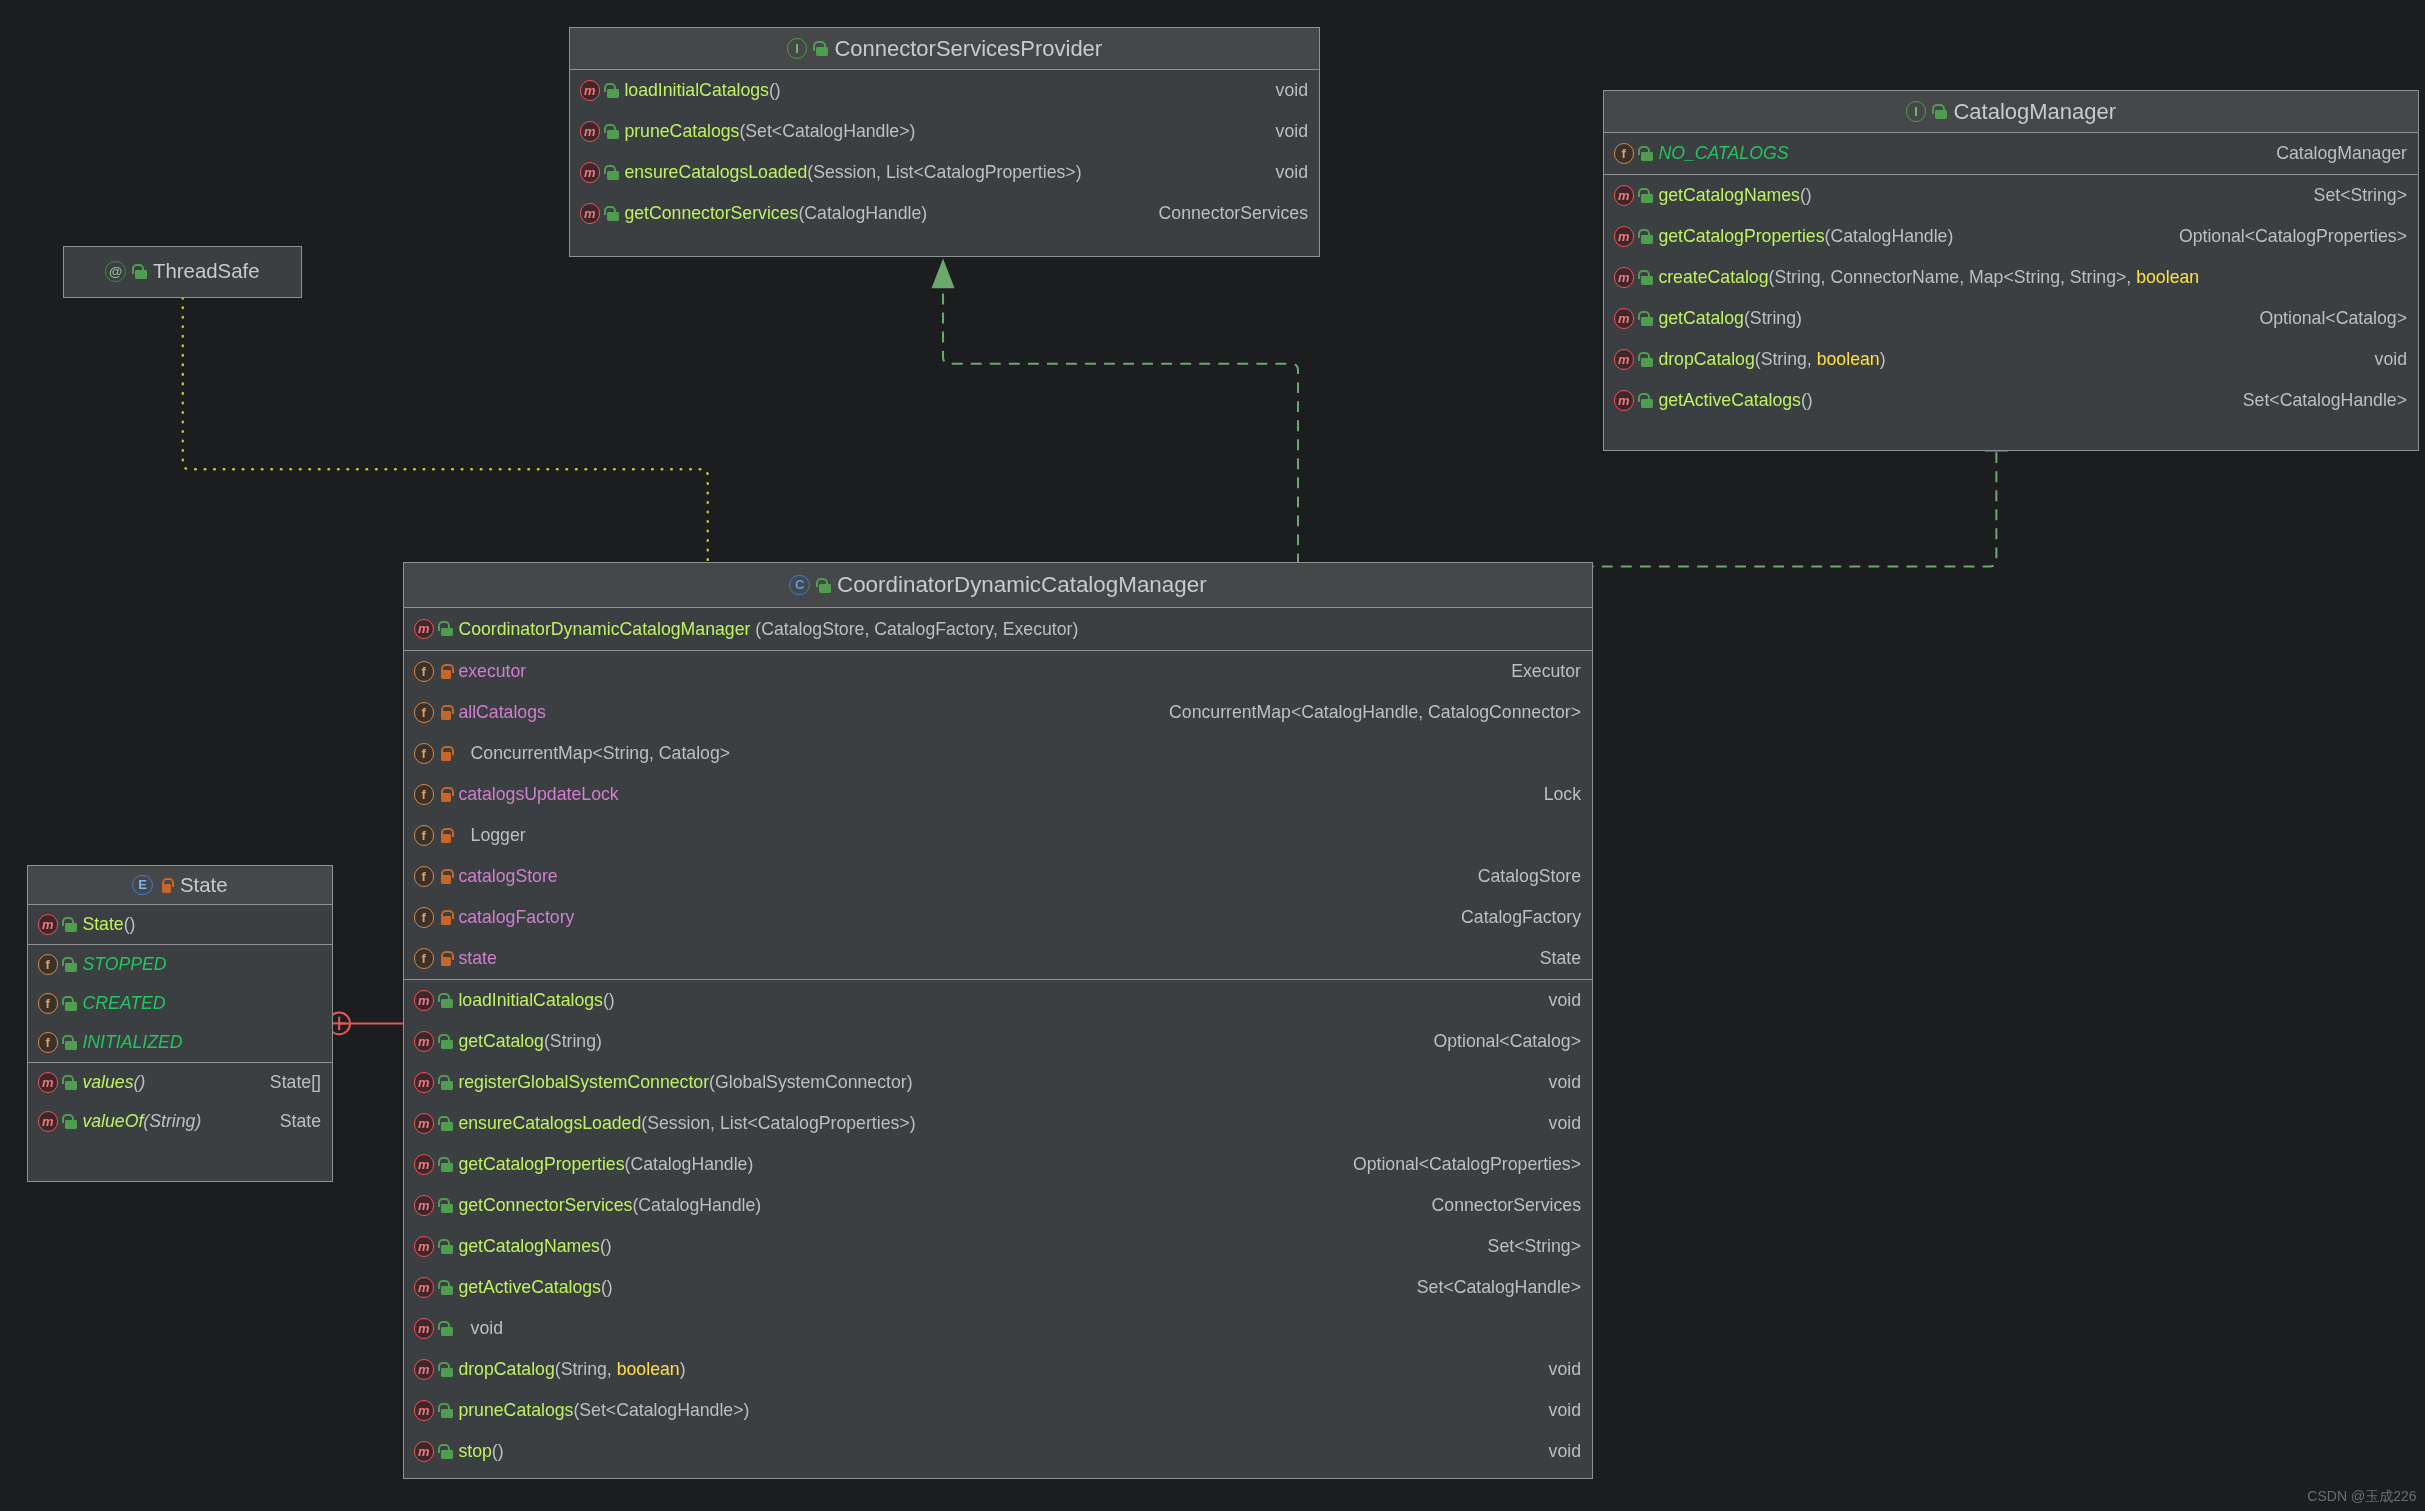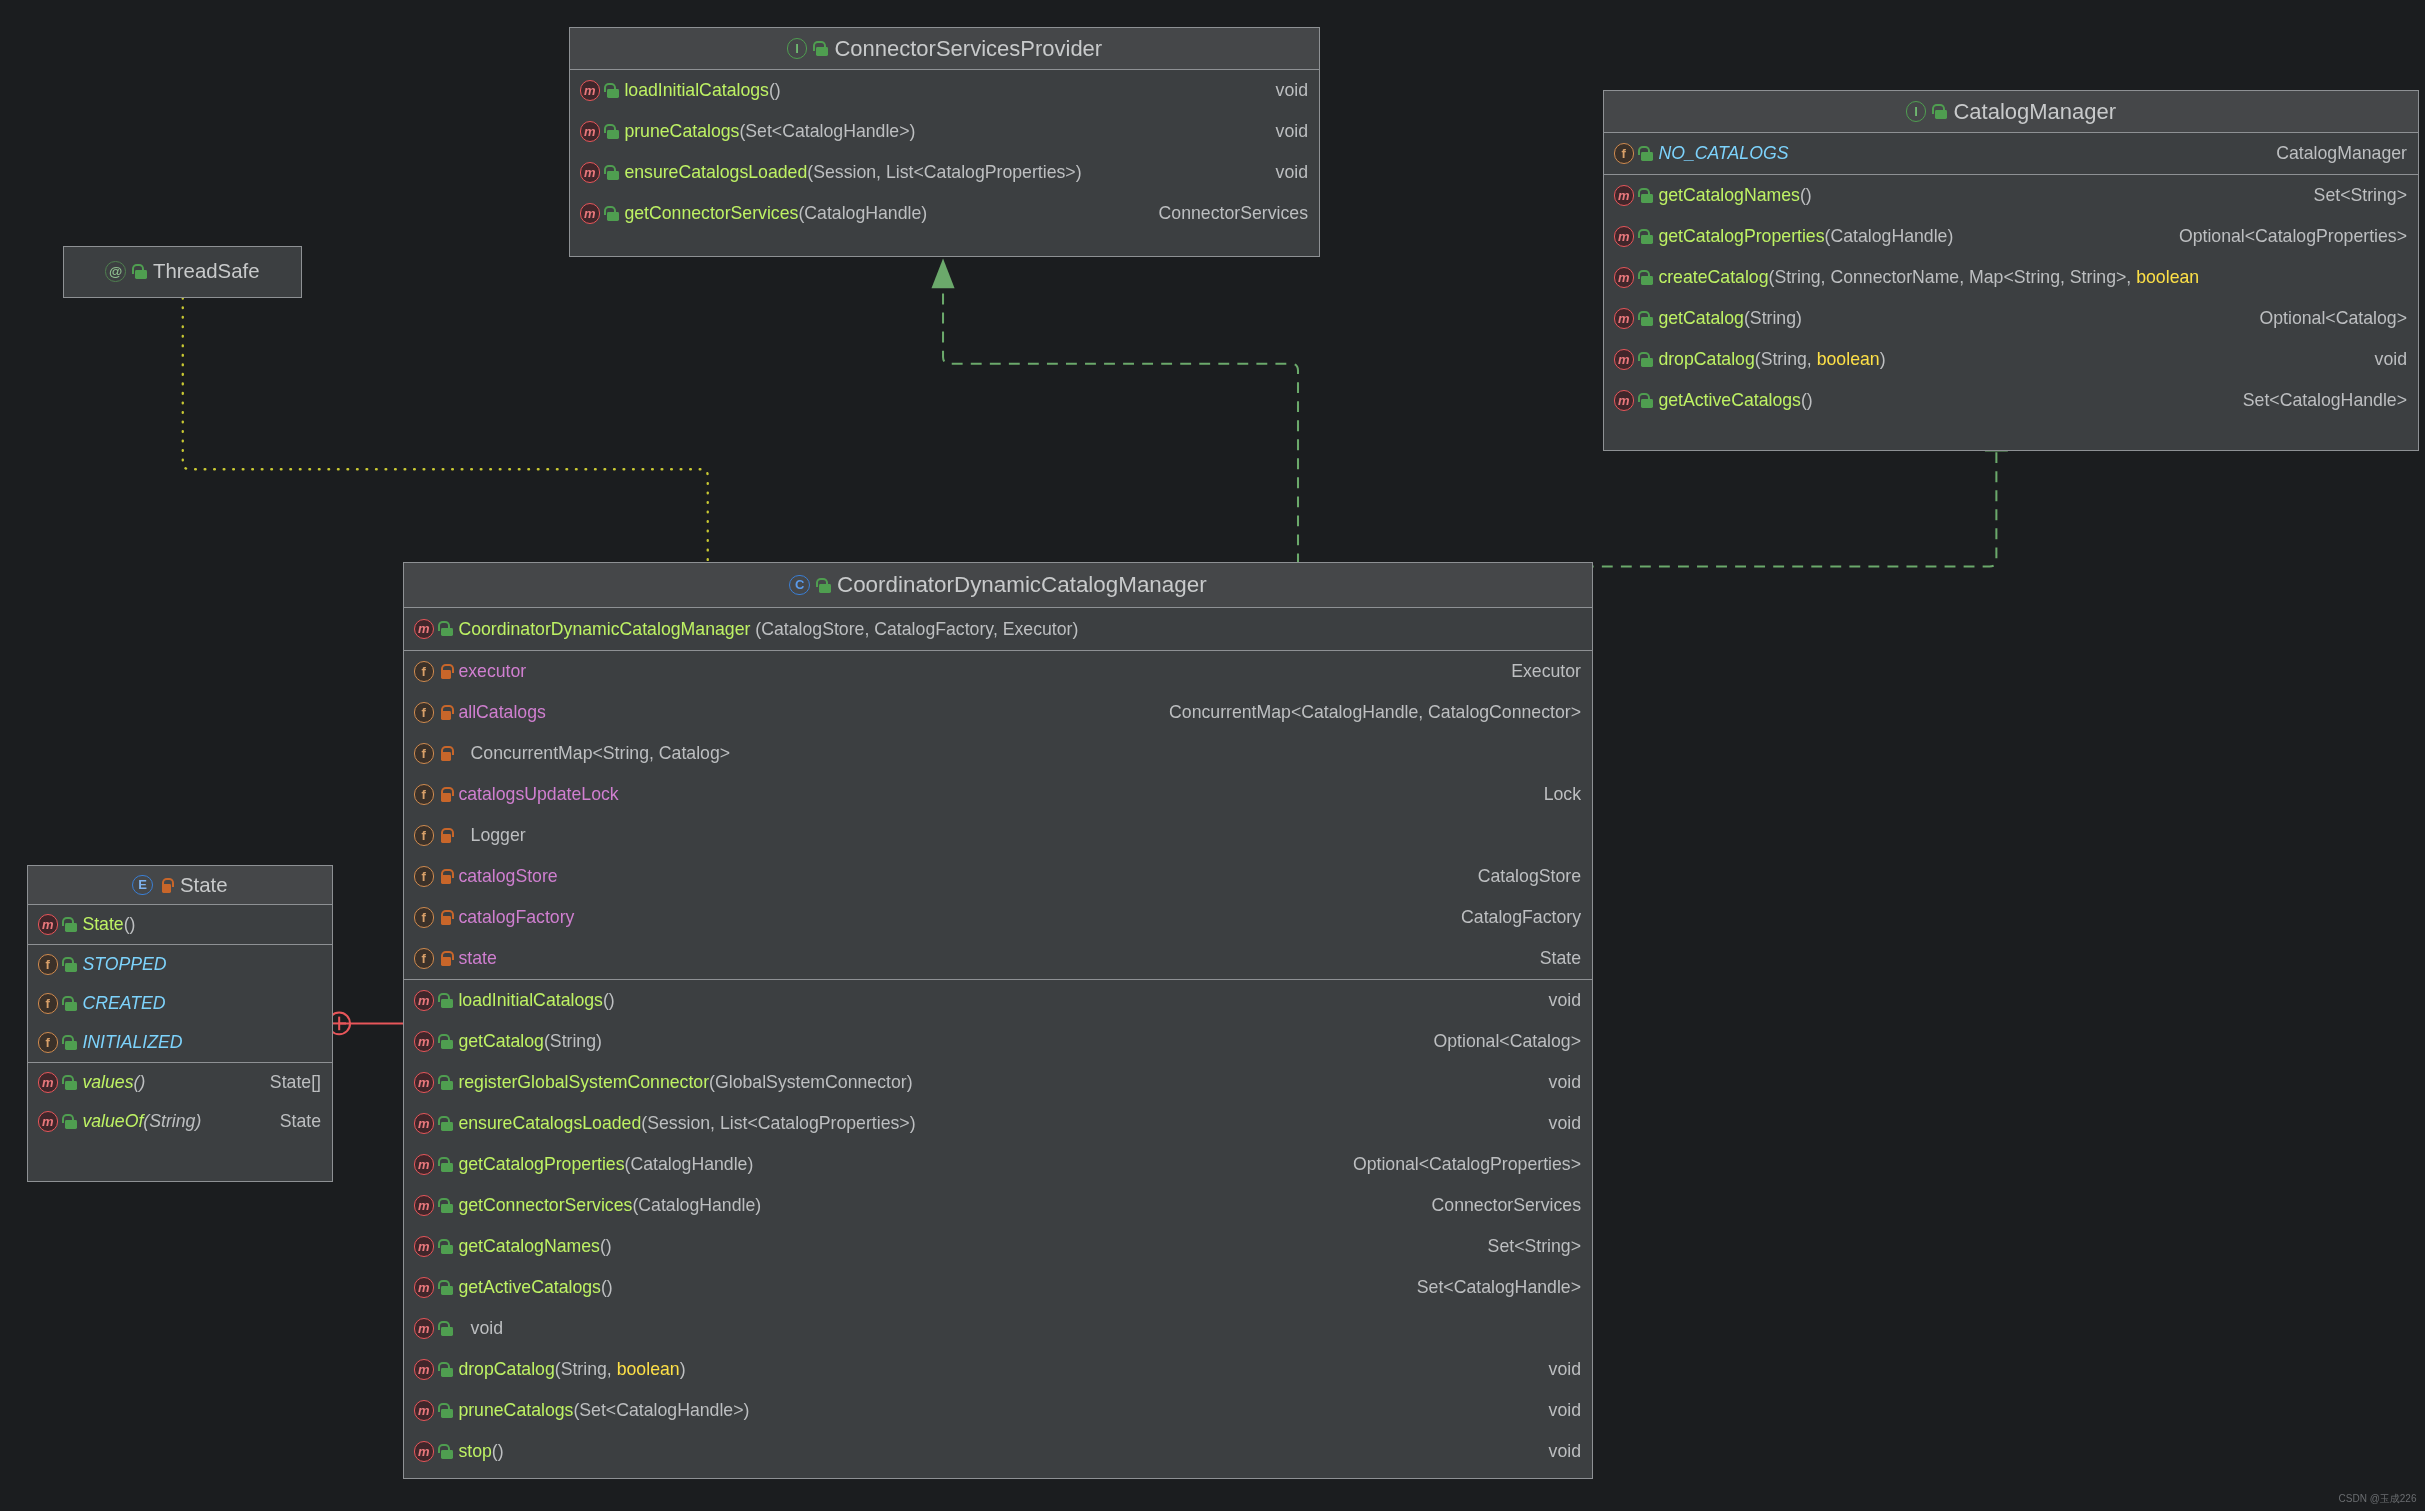--- a/index.html
+++ b/index.html
@@ -37,21 +37,21 @@
     box-sizing:border-box;
     white-space:nowrap;
     font-size:17.7px;
     color:#bdbfc1;
   }
   .row .ic{flex:0 0 auto;display:flex;align-items:center;gap:4.8px;margin-right:6.1px;}
   .row .sig{flex:1 1 auto;overflow:hidden;text-overflow:clip;}
   .row .ret{flex:0 0 auto;padding-left:12.2px;color:#bdbfc1;}
   .m-name{color:#bef264;}
   .f-name{color:#d07fd0;}
-  .f-name.pink{color:#7dd3fc;}
+  .f-name.pink{color:#22c55e;}
   .lit{color:#bdbfc1;}
   .kw{color:#fde047;text-align:center;}
   .void{color:#cc7832;}
   .ital{font-style:italic;}
   
   .ico{display:inline-block;vertical-align:middle;}
   .circ{
     width:20.4px;height:20.4px;border-radius:50%;
     display:inline-flex;align-items:center;justify-content:center;
     font-size:13px;font-weight:bold;box-sizing:border-box;
@@ -68,21 +68,21 @@
   .lock .shackle{position:absolute;width:8.2px;height:7.5px;border-radius:4.8px 4.8px 0 0;border-style:solid;border-width:2px;border-bottom:none;}
   .lock.open .shackle{left:-0.7px;top:0;border-color:#4f9e50;}
   .lock.open .body{background:#4f9e50;left:2px;}
   .lock.closed .shackle{left:2.7px;top:0;border-color:#c8662a;}
   .lock.closed .body{background:#c8662a;left:2px;width:10.2px;}
   .lock.closed.small .body{width:9.5px;height:8.2px;}
   
   .conn{position:absolute;pointer-events:none;}
   .watermark{
     position:absolute;right:9.5px;bottom:5.4px;
-    color:#6a6d70;font-size:10px;
+    color:#6a6d70;font-size:14px;
     font-family:"Liberation Sans",sans-serif;
   }
 </style>
 </head>
 <body>
 
 <svg class="conn" style="left:0;top:0;width:2426px;height:1511px;" viewBox="0 0 3566 2222" width="2426" height="1511">
 
   <g>
     <path d="M1908,830 L1908,545 Q1908,535 1898,535 L1396,535 Q1386,535 1386,525 L1386,425" stroke="#6ba96b" stroke-width="3" fill="none" stroke-dasharray="16,12"></path>

